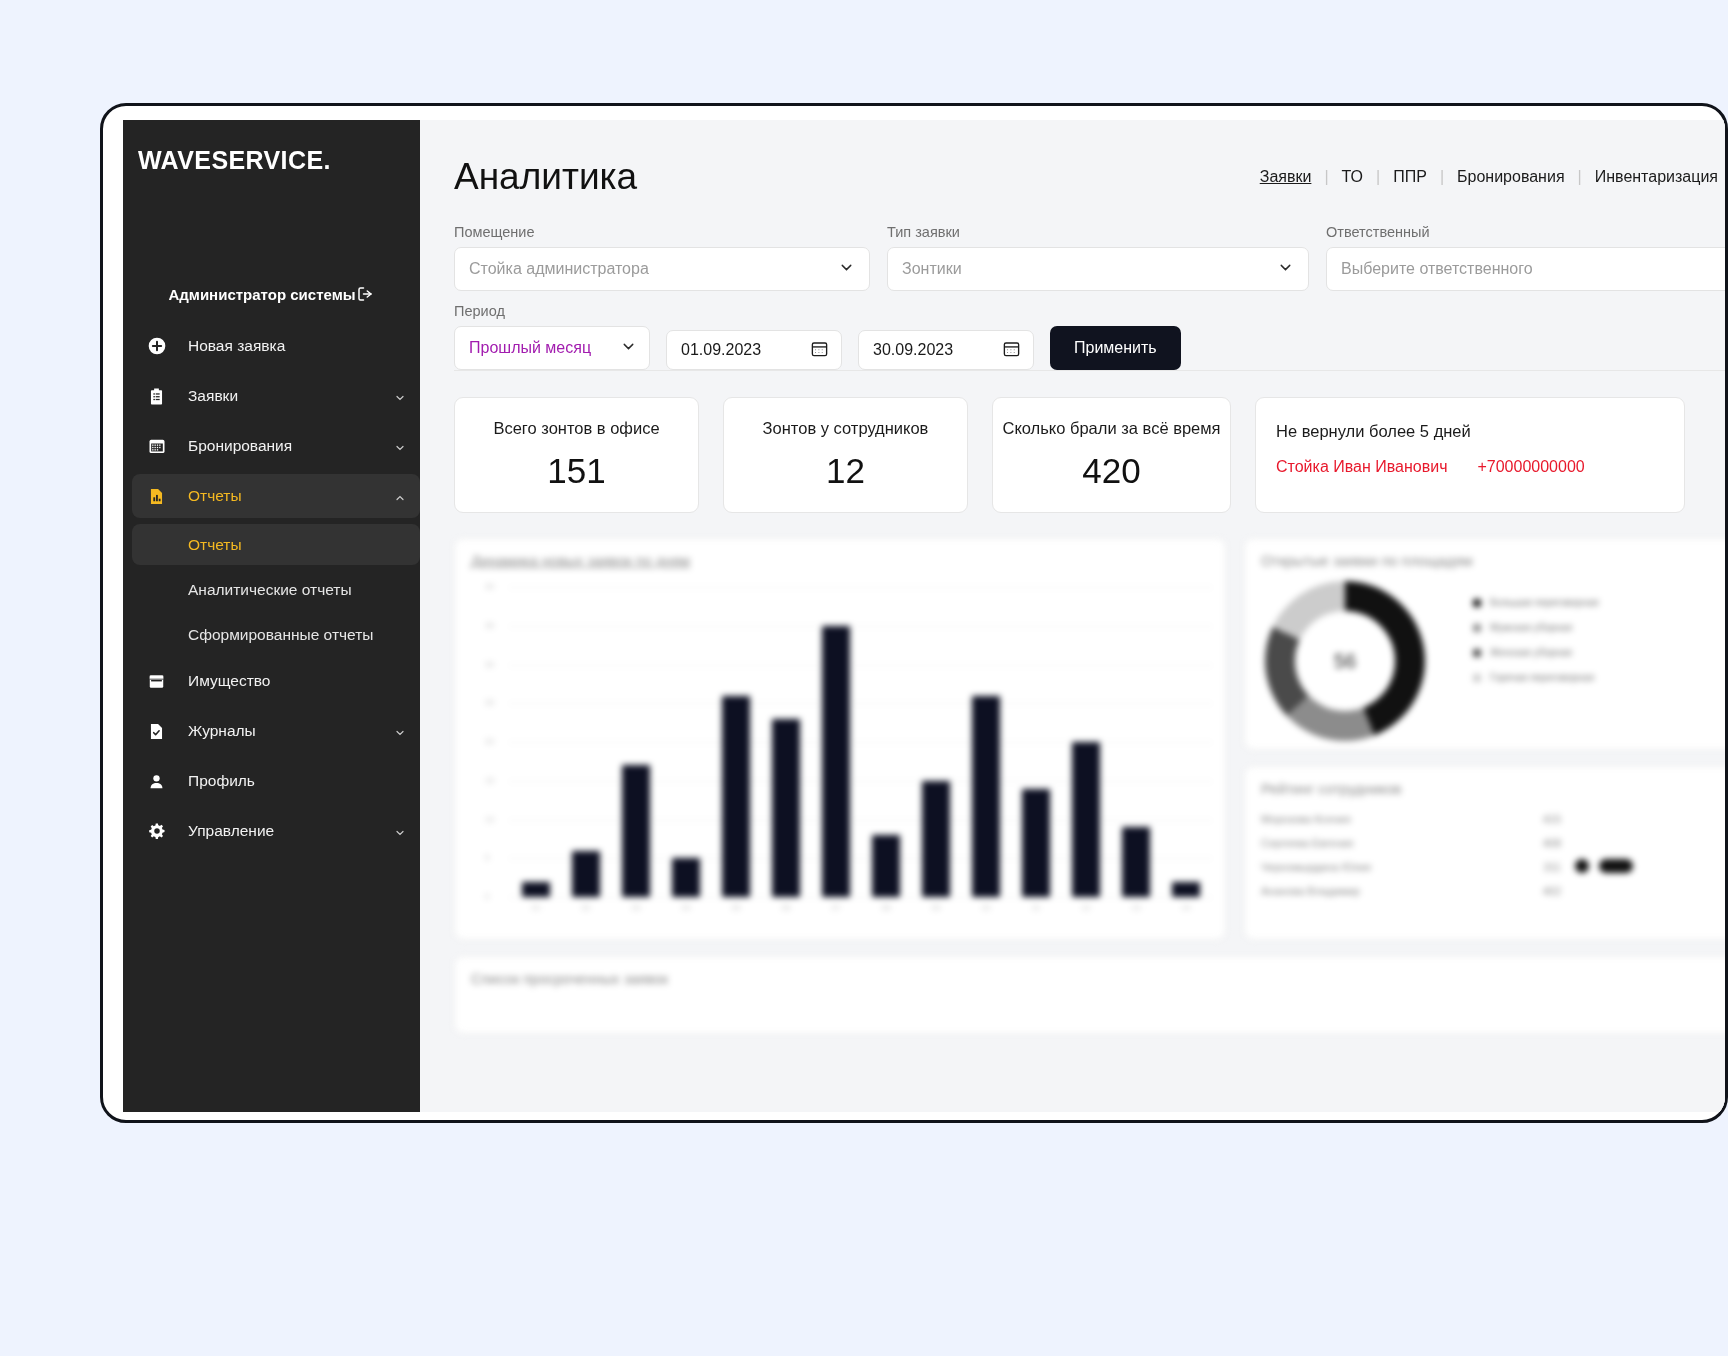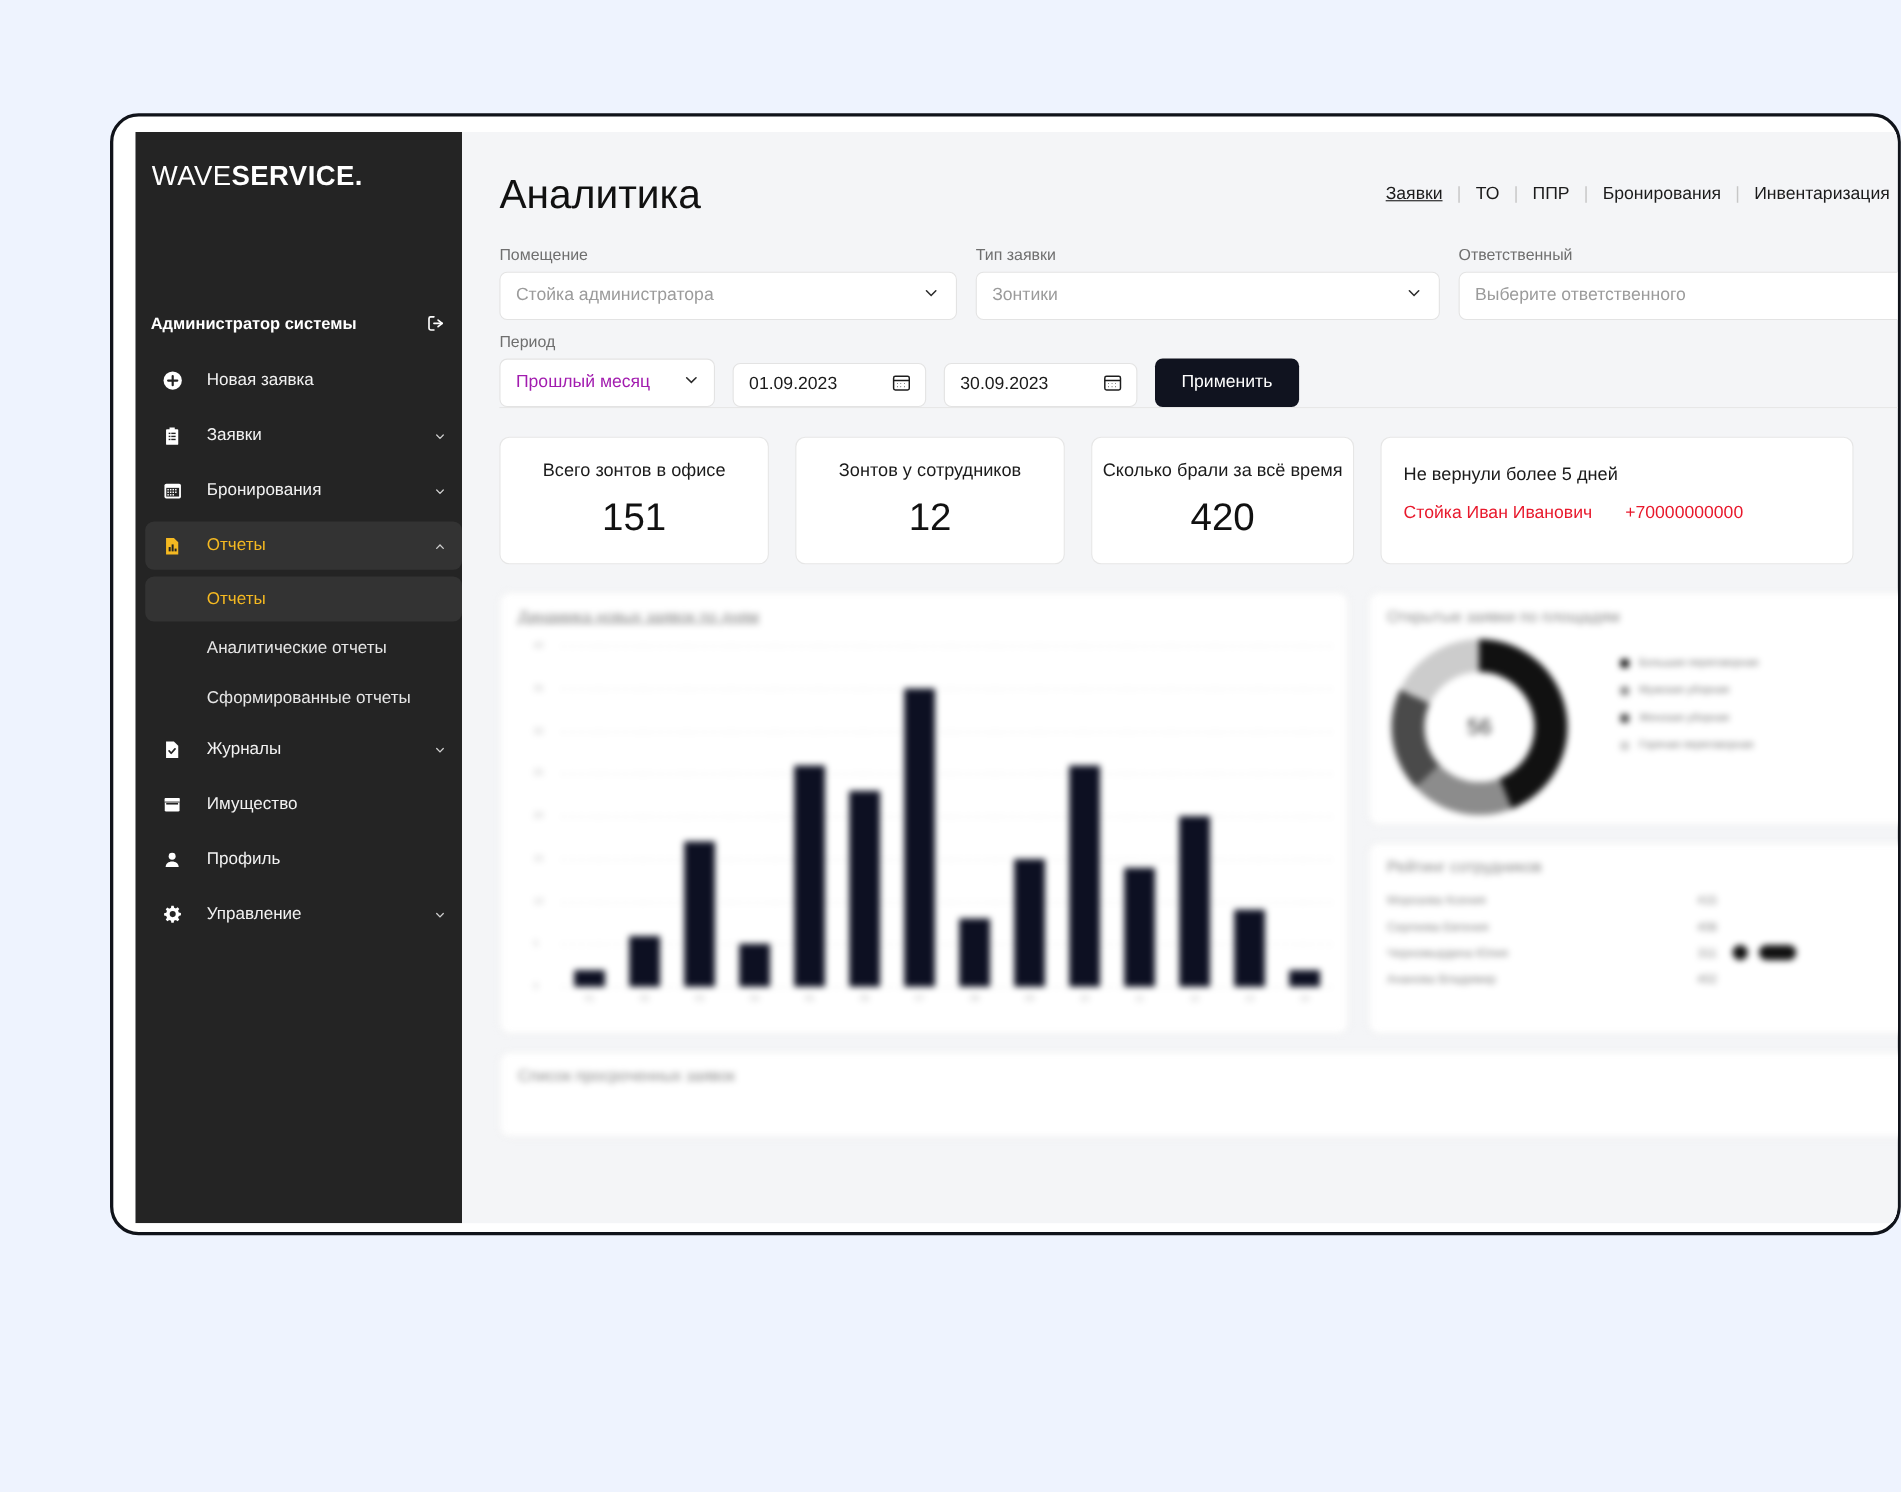--- a/index.html
+++ b/index.html
@@ -34,27 +34,27 @@
     width: 297px; flex: 0 0 297px;
     background: #242424;
     color: #ffffff;
     position: relative;
   }
   #logo {
     position: absolute; left: 15px; top: 26px;
     font-size: 25px; letter-spacing: 0.4px;
     color: #ffffff; white-space: nowrap;
   }
-  #logo .wave { font-weight: 400; }
+  #logo .wave { font-weight: 700; }
   #logo .service { font-weight: 700; }
 
   #user-row {
     position: absolute; left: 14px; top: 165px;
     width: 268px;
-    display: flex; align-items: center; justify-content: space-between;
+    display: flex; align-items: center; justify-content: center;
   }
   #user-name { font-size: 15px; font-weight: 700; color: #fff; }
   .logout-ic { width: 18px; height: 18px; display:block; }
 
   #nav { position: absolute; left: 9px; top: 204px; width: 288px; }
   .nav-item {
     display: flex; align-items: center;
     height: 44px; padding: 0 14px 0 14px;
     border-radius: 8px; margin-bottom: 6px;
     cursor: pointer; position: relative;
@@ -283,42 +283,42 @@
         <div class="nav-sub">
           <span class="lbl">Аналитические отчеты</span>
         </div>
         <div class="nav-sub">
           <span class="lbl">Сформированные отчеты</span>
         </div>
 
         <div class="nav-item">
           <span class="ic">
             <svg width="19" height="19" viewBox="0 0 24 24">
+                <rect x="3.5" y="4.5" width="17" height="15.5" rx="1.6" fill="#fff"></rect>
+                <rect x="3.5" y="4.5" width="17" height="4" fill="#fff"></rect>
+                <rect x="5.2" y="10" width="13.6" height="1.9" fill="#242424"></rect>
+                <rect x="3.5" y="8.5" width="17" height="1" fill="#242424"></rect>
+              </svg>
+          </span>
+          <span class="lbl">Имущество</span>
+        </div>
+
+        <div class="nav-item">
+          <span class="ic">
+            <svg width="19" height="19" viewBox="0 0 24 24">
                 <path d="M5 2.5h9l5 5v14H5z" fill="#fff"></path>
                 <path d="M8.5 13.5l2.4 2.6 4.4-5" stroke="#242424" stroke-width="2" fill="none" stroke-linecap="round" stroke-linejoin="round"></path>
               </svg>
           </span>
           <span class="lbl">Журналы</span>
           <span class="chev">
             <svg width="12" height="12" viewBox="0 0 24 24" fill="none" stroke="#e9e9e9" stroke-width="2.4" stroke-linecap="round">
                 <polyline points="6 9 12 15 18 9"></polyline>
               </svg>
           </span>
-        </div>
-
-        <div class="nav-item">
-          <span class="ic">
-            <svg width="19" height="19" viewBox="0 0 24 24">
-                <rect x="3.5" y="4.5" width="17" height="15.5" rx="1.6" fill="#fff"></rect>
-                <rect x="3.5" y="4.5" width="17" height="4" fill="#fff"></rect>
-                <rect x="5.2" y="10" width="13.6" height="1.9" fill="#242424"></rect>
-                <rect x="3.5" y="8.5" width="17" height="1" fill="#242424"></rect>
-              </svg>
-          </span>
-          <span class="lbl">Имущество</span>
         </div>
 
         <div class="nav-item">
           <span class="ic">
             <svg width="19" height="19" viewBox="0 0 24 24" fill="#fff">
                 <circle cx="12" cy="8" r="4"></circle>
                 <path d="M4.5 20.5c0-4.1 3.4-6.5 7.5-6.5s7.5 2.4 7.5 6.5z"></path>
               </svg>
           </span>
           <span class="lbl">Профиль</span>

